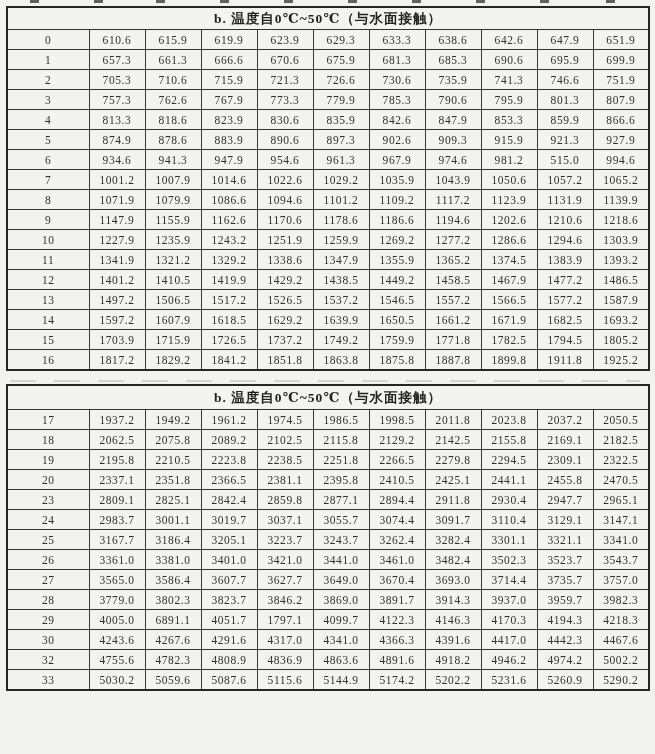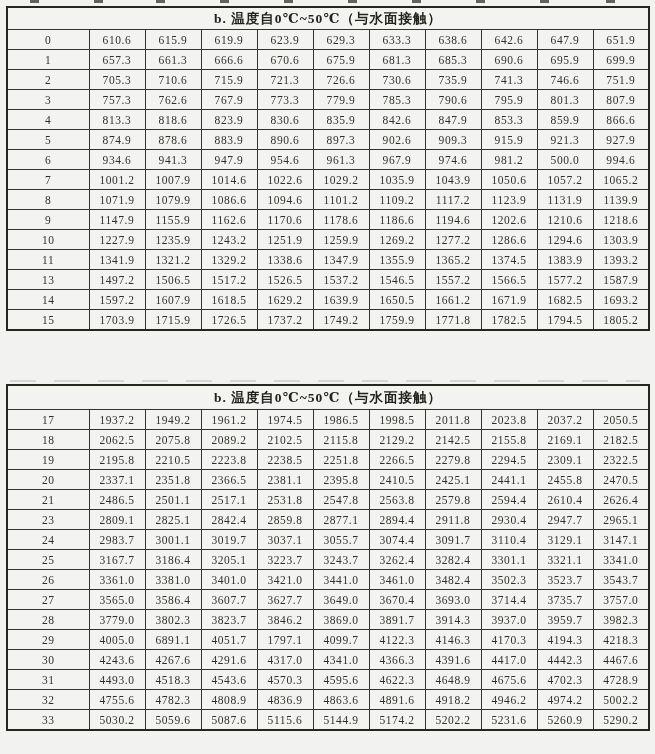--- a/index.html
+++ b/index.html
@@ -179,21 +179,21 @@
         <tr>
           <td class="rowlabel">6</td>
           <td>934.6</td>
           <td>941.3</td>
           <td>947.9</td>
           <td>954.6</td>
           <td>961.3</td>
           <td>967.9</td>
           <td>974.6</td>
           <td>981.2</td>
-          <td>500.0</td>
+          <td>515.0</td>
           <td>994.6</td>
         </tr>
         <tr>
           <td class="rowlabel">7</td>
           <td>1001.2</td>
           <td>1007.9</td>
           <td>1014.6</td>
           <td>1022.6</td>
           <td>1029.2</td>
           <td>1035.9</td>
@@ -248,20 +248,33 @@
           <td>1329.2</td>
           <td>1338.6</td>
           <td>1347.9</td>
           <td>1355.9</td>
           <td>1365.2</td>
           <td>1374.5</td>
           <td>1383.9</td>
           <td>1393.2</td>
         </tr>
         <tr>
+          <td class="rowlabel">12</td>
+          <td>1401.2</td>
+          <td>1410.5</td>
+          <td>1419.9</td>
+          <td>1429.2</td>
+          <td>1438.5</td>
+          <td>1449.2</td>
+          <td>1458.5</td>
+          <td>1467.9</td>
+          <td>1477.2</td>
+          <td>1486.5</td>
+        </tr>
+        <tr>
           <td class="rowlabel">13</td>
           <td>1497.2</td>
           <td>1506.5</td>
           <td>1517.2</td>
           <td>1526.5</td>
           <td>1537.2</td>
           <td>1546.5</td>
           <td>1557.2</td>
           <td>1566.5</td>
           <td>1577.2</td>
@@ -286,20 +299,33 @@
           <td>1715.9</td>
           <td>1726.5</td>
           <td>1737.2</td>
           <td>1749.2</td>
           <td>1759.9</td>
           <td>1771.8</td>
           <td>1782.5</td>
           <td>1794.5</td>
           <td>1805.2</td>
         </tr>
+        <tr>
+          <td class="rowlabel">16</td>
+          <td>1817.2</td>
+          <td>1829.2</td>
+          <td>1841.2</td>
+          <td>1851.8</td>
+          <td>1863.8</td>
+          <td>1875.8</td>
+          <td>1887.8</td>
+          <td>1899.8</td>
+          <td>1911.8</td>
+          <td>1925.2</td>
+        </tr>
       </tbody>
   </table>
 
   <div class="t2-smudge"></div>
 
   <table class="t2">
     <colgroup>
       <col class="c-label">
       <col class="c-val">
         <col class="c-val">
@@ -364,33 +390,20 @@
           <td>2366.5</td>
           <td>2381.1</td>
           <td>2395.8</td>
           <td>2410.5</td>
           <td>2425.1</td>
           <td>2441.1</td>
           <td>2455.8</td>
           <td>2470.5</td>
         </tr>
         <tr>
-          <td class="rowlabel">21</td>
-          <td>2486.5</td>
-          <td>2501.1</td>
-          <td>2517.1</td>
-          <td>2531.8</td>
-          <td>2547.8</td>
-          <td>2563.8</td>
-          <td>2579.8</td>
-          <td>2594.4</td>
-          <td>2610.4</td>
-          <td>2626.4</td>
-        </tr>
-        <tr>
           <td class="rowlabel">23</td>
           <td>2809.1</td>
           <td>2825.1</td>
           <td>2842.4</td>
           <td>2859.8</td>
           <td>2877.1</td>
           <td>2894.4</td>
           <td>2911.8</td>
           <td>2930.4</td>
           <td>2947.7</td>
@@ -481,33 +494,20 @@
           <td>4291.6</td>
           <td>4317.0</td>
           <td>4341.0</td>
           <td>4366.3</td>
           <td>4391.6</td>
           <td>4417.0</td>
           <td>4442.3</td>
           <td>4467.6</td>
         </tr>
         <tr>
-          <td class="rowlabel">31</td>
-          <td>4493.0</td>
-          <td>4518.3</td>
-          <td>4543.6</td>
-          <td>4570.3</td>
-          <td>4595.6</td>
-          <td>4622.3</td>
-          <td>4648.9</td>
-          <td>4675.6</td>
-          <td>4702.3</td>
-          <td>4728.9</td>
-        </tr>
-        <tr>
           <td class="rowlabel">32</td>
           <td>4755.6</td>
           <td>4782.3</td>
           <td>4808.9</td>
           <td>4836.9</td>
           <td>4863.6</td>
           <td>4891.6</td>
           <td>4918.2</td>
           <td>4946.2</td>
           <td>4974.2</td>

